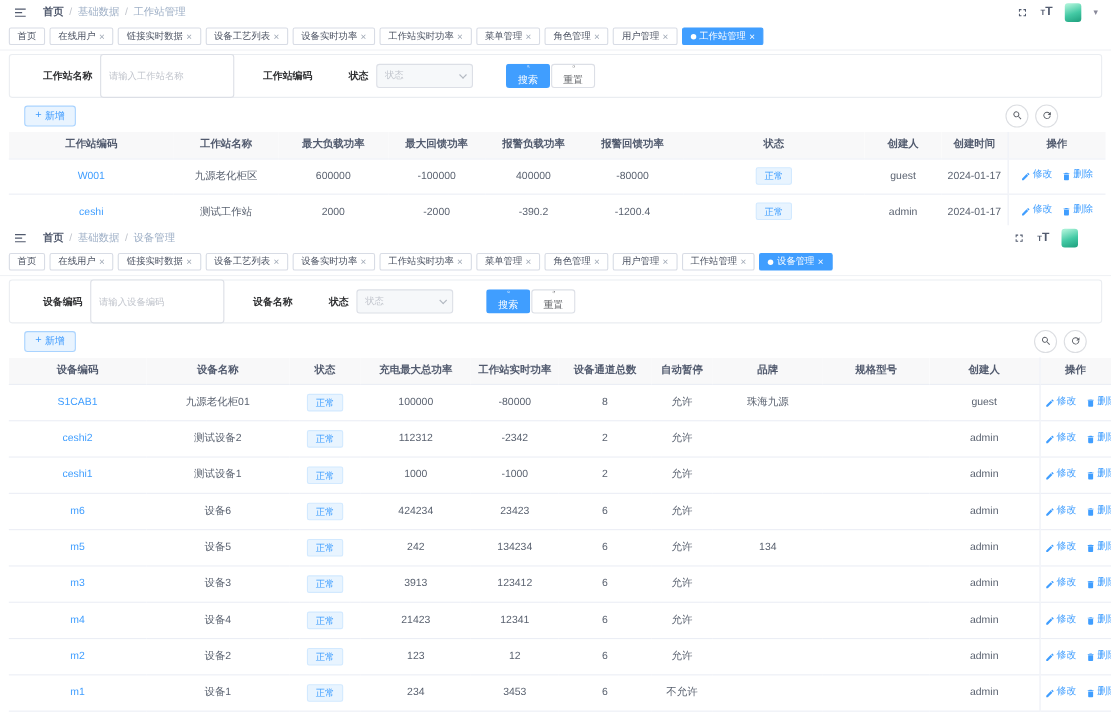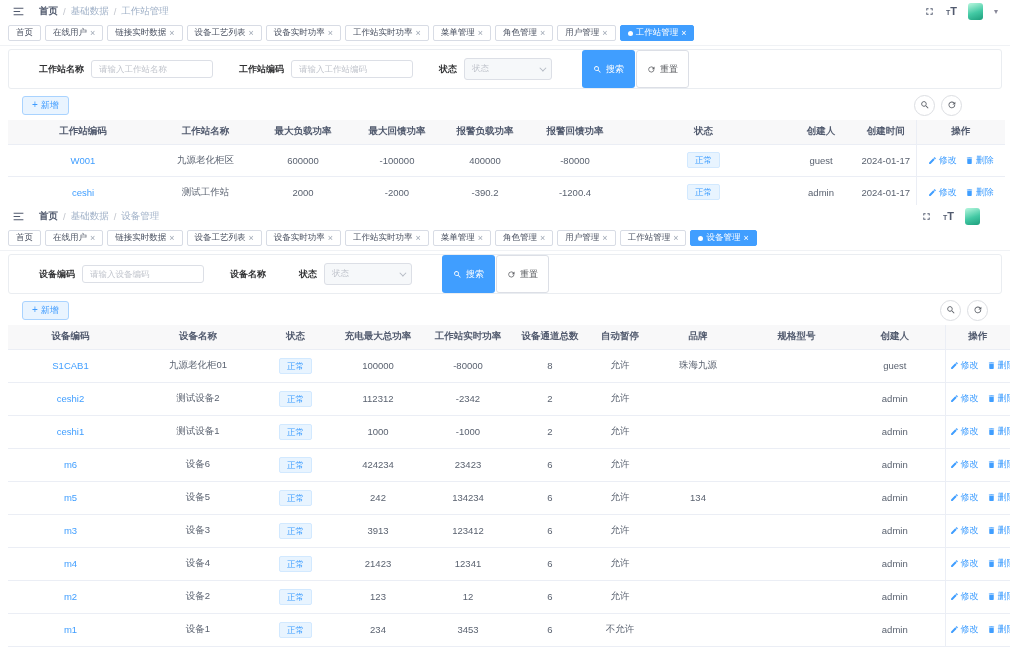--- a/index.html
+++ b/index.html
@@ -35,30 +35,30 @@
   .tab .tab-x { color:#9ea7b4; font-size:9px; line-height:1; }
   .tab.active { background:#409eff; border-color:#409eff; color:#fff; }
   .tab.active .tab-x { color:#fff; }
   .dot { width:5px; height:5px; border-radius:50%; background:#fff; display:inline-block; }
 
   
   .search-card { margin:3px 8px 0 8px; height:40px; border:1px solid #eaedf1; border-radius:3px;
     display:flex; align-items:center; padding-left:30px; }
   .field { display:flex; align-items:center; margin-right:26px; }
   .field label { font-size:9px; font-weight:bold; color:#303133; margin-right:7px; white-space:nowrap; }
-  .field input { width:122px; height:18px; border:1px solid #dcdfe6; border-radius:3px;
+  .field input { width:122px; height:40px; border:1px solid #dcdfe6; border-radius:3px;
     padding:0 7px; font-size:8.5px; color:#606266; outline:none; }
   .field input::placeholder { color:#c0c4cc; }
   .select { width:88px; height:22px; border:1px solid #dcdfe6; border-radius:3px; background:#f6f8fa;
     display:flex; align-items:center; justify-content:space-between; padding:0 7px; cursor:pointer; }
   .sel-ph { font-size:8.5px; color:#c0c4cc; }
   .chev { width:5px; height:5px; border-right:1px solid #b3b9c2; border-bottom:1px solid #b3b9c2;
     transform:rotate(45deg) translateY(-2px); }
-  .btn { display:inline-flex; align-items:center; gap:4px; height:38px; padding:0 10px;
-    border-radius:3px; font-size:9px; cursor:pointer; border:1px solid transparent; }
+  .btn { display:inline-flex; align-items:center; gap:4px; height:22px; padding:0 10px;
+    border-radius:3px; font-size:9px; cursor:pointer; border:1px solid transparent;flex-direction:column; }
   .btn svg { width:9px; height:9px; fill:currentColor; }
   .btn.primary { background:#409eff; color:#fff; margin-left:4px; }
   .btn.plain { background:#fff; color:#606266; border-color:#dcdfe6; margin-left:1px; }
 
   
   .toolbar { margin:5px 8px 0 8px; display:flex; align-items:center; height:22px; }
   .btn-add { display:inline-flex; align-items:center; gap:3px; height:19px; padding:0 9px;
     margin-left:14px; background:#e9f4ff; border:1px solid #a9d3ff; border-radius:3px;
     color:#3e9bff; font-size:9px; cursor:pointer; }
   .plus { font-size:10px; line-height:1; }
@@ -76,21 +76,21 @@
     text-align:center; white-space:nowrap; overflow:hidden; border-bottom:1px solid #ebeef5; }
   td { text-align:center; font-size:9.5px; color:#5a6270; white-space:nowrap; overflow:hidden;
     border-bottom:1px solid #ebeef5; }
   .p1 td { height:32px; }
   .p2 td { height:33px; }
   .col-op { border-left:1px solid #ebeef5; }
   .cell-link { color:#409eff; text-decoration:none; cursor:pointer; }
   .badge { display:inline-block; background:#e8f4ff; border:1px solid #d2e9ff; color:#409eff;
     font-size:8.5px; line-height:12px; padding:1px 7px; border-radius:2px; }
   .action-link { color:#409eff; font-size:9px; text-decoration:none; display:inline-flex;
-    align-items:center; gap:2px; margin:0 4px; cursor:pointer; }
+    align-items:flex-end; gap:2px; margin:0 4px; cursor:pointer; }
   .ai { display:inline-flex; } .ai svg { width:9px; height:9px; fill:currentColor; }
 </style>
 </head>
 <body>
 
 <div class="panel p1">
   <div class="navbar">
     <span class="icon-btn hamburger">
       <svg viewBox="0 0 24 24">
           <path d="M3 5h18v2H3zM3 11h12v2H3zM3 17h18v2H3z"></path>
@@ -158,21 +158,20 @@
       </div>
     </div>
 
   <div class="search-card">
     <div class="field">
       <label>工作站名称</label>
       <input placeholder="请输入工作站名称" style="">
     </div>
     <div class="field">
       <label>工作站编码</label>
-      <input placeholder="请输入工作站编码" style="">
     </div>
     <div class="field">
       <label>状态</label>
       <div class="select">
         <span class="sel-ph">状态</span>
         <span class="chev"></span>
       </div>
     </div>
     <button class="btn primary">
       <svg viewBox="0 0 24 24">

